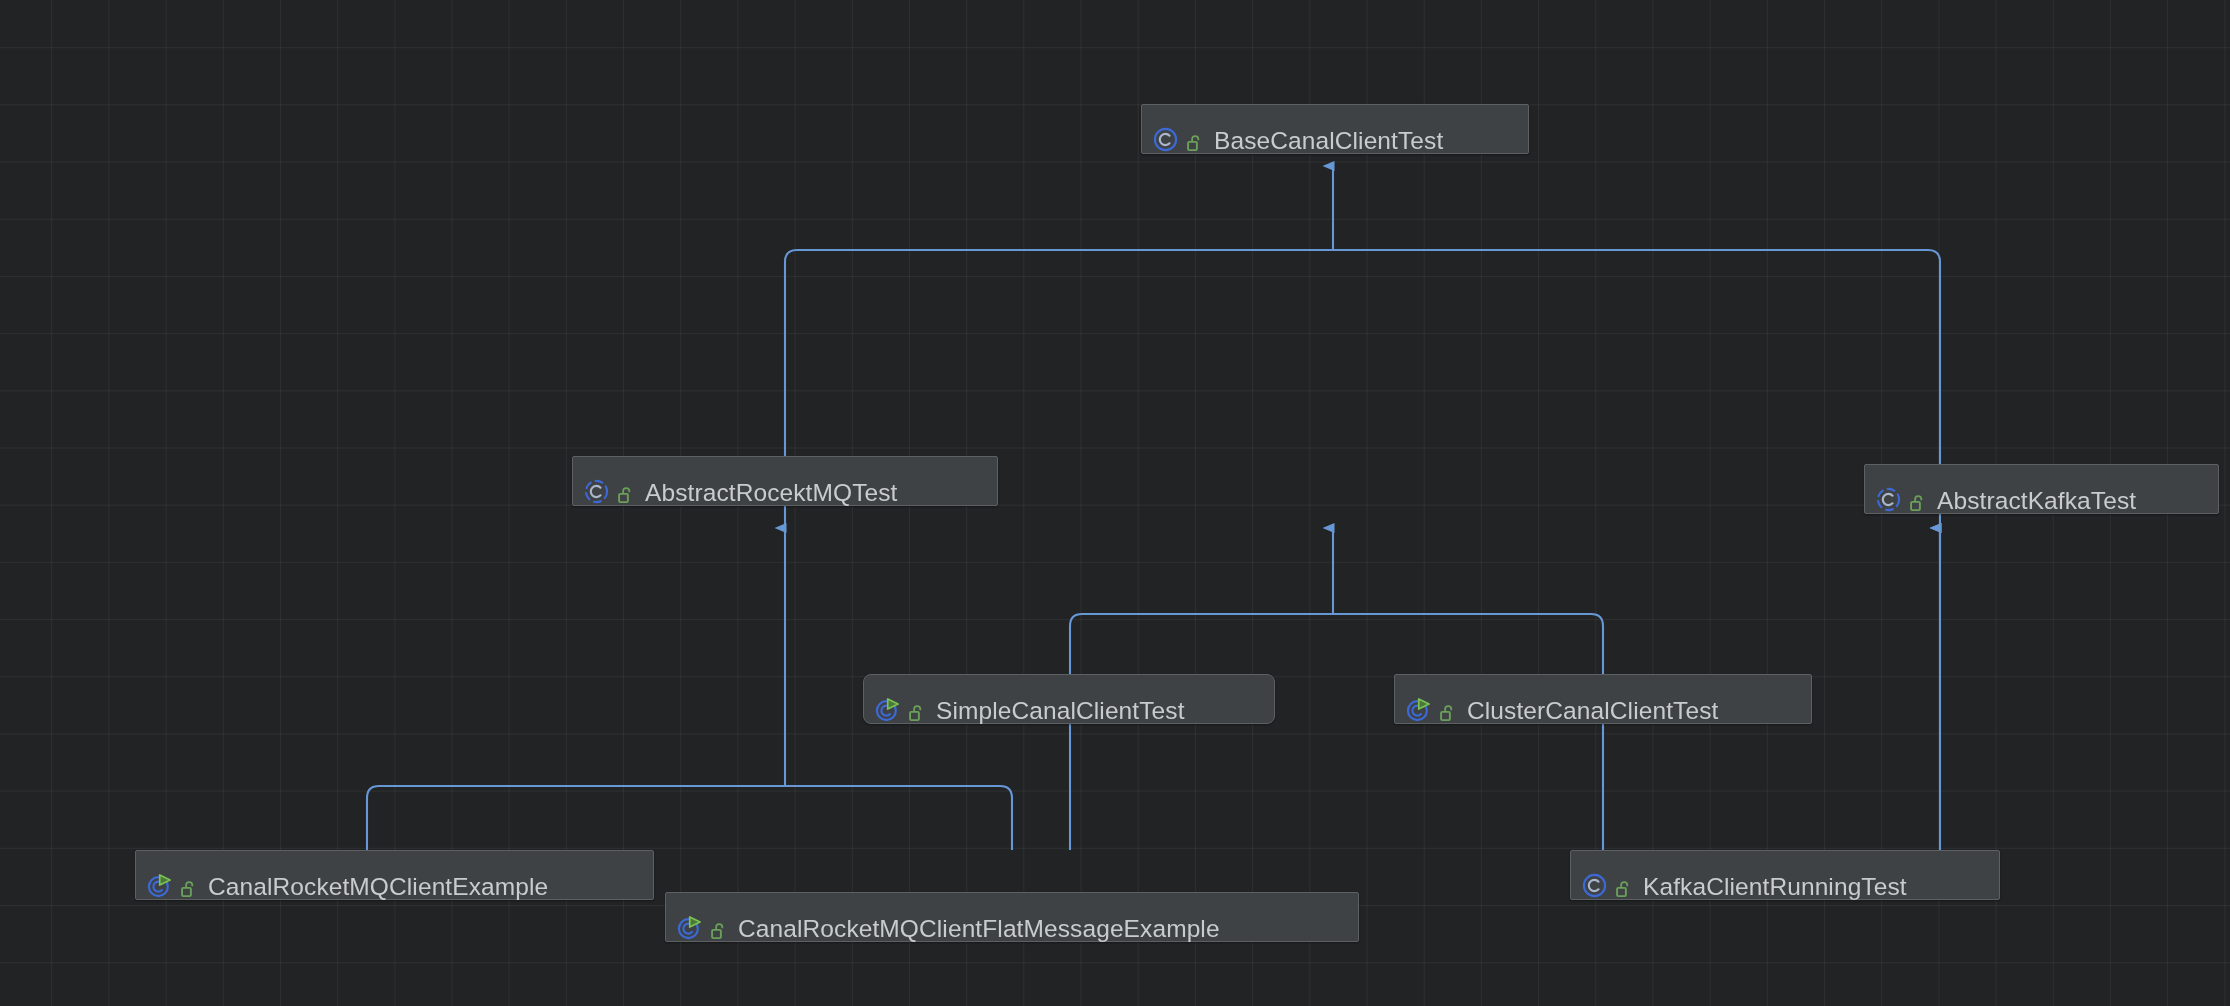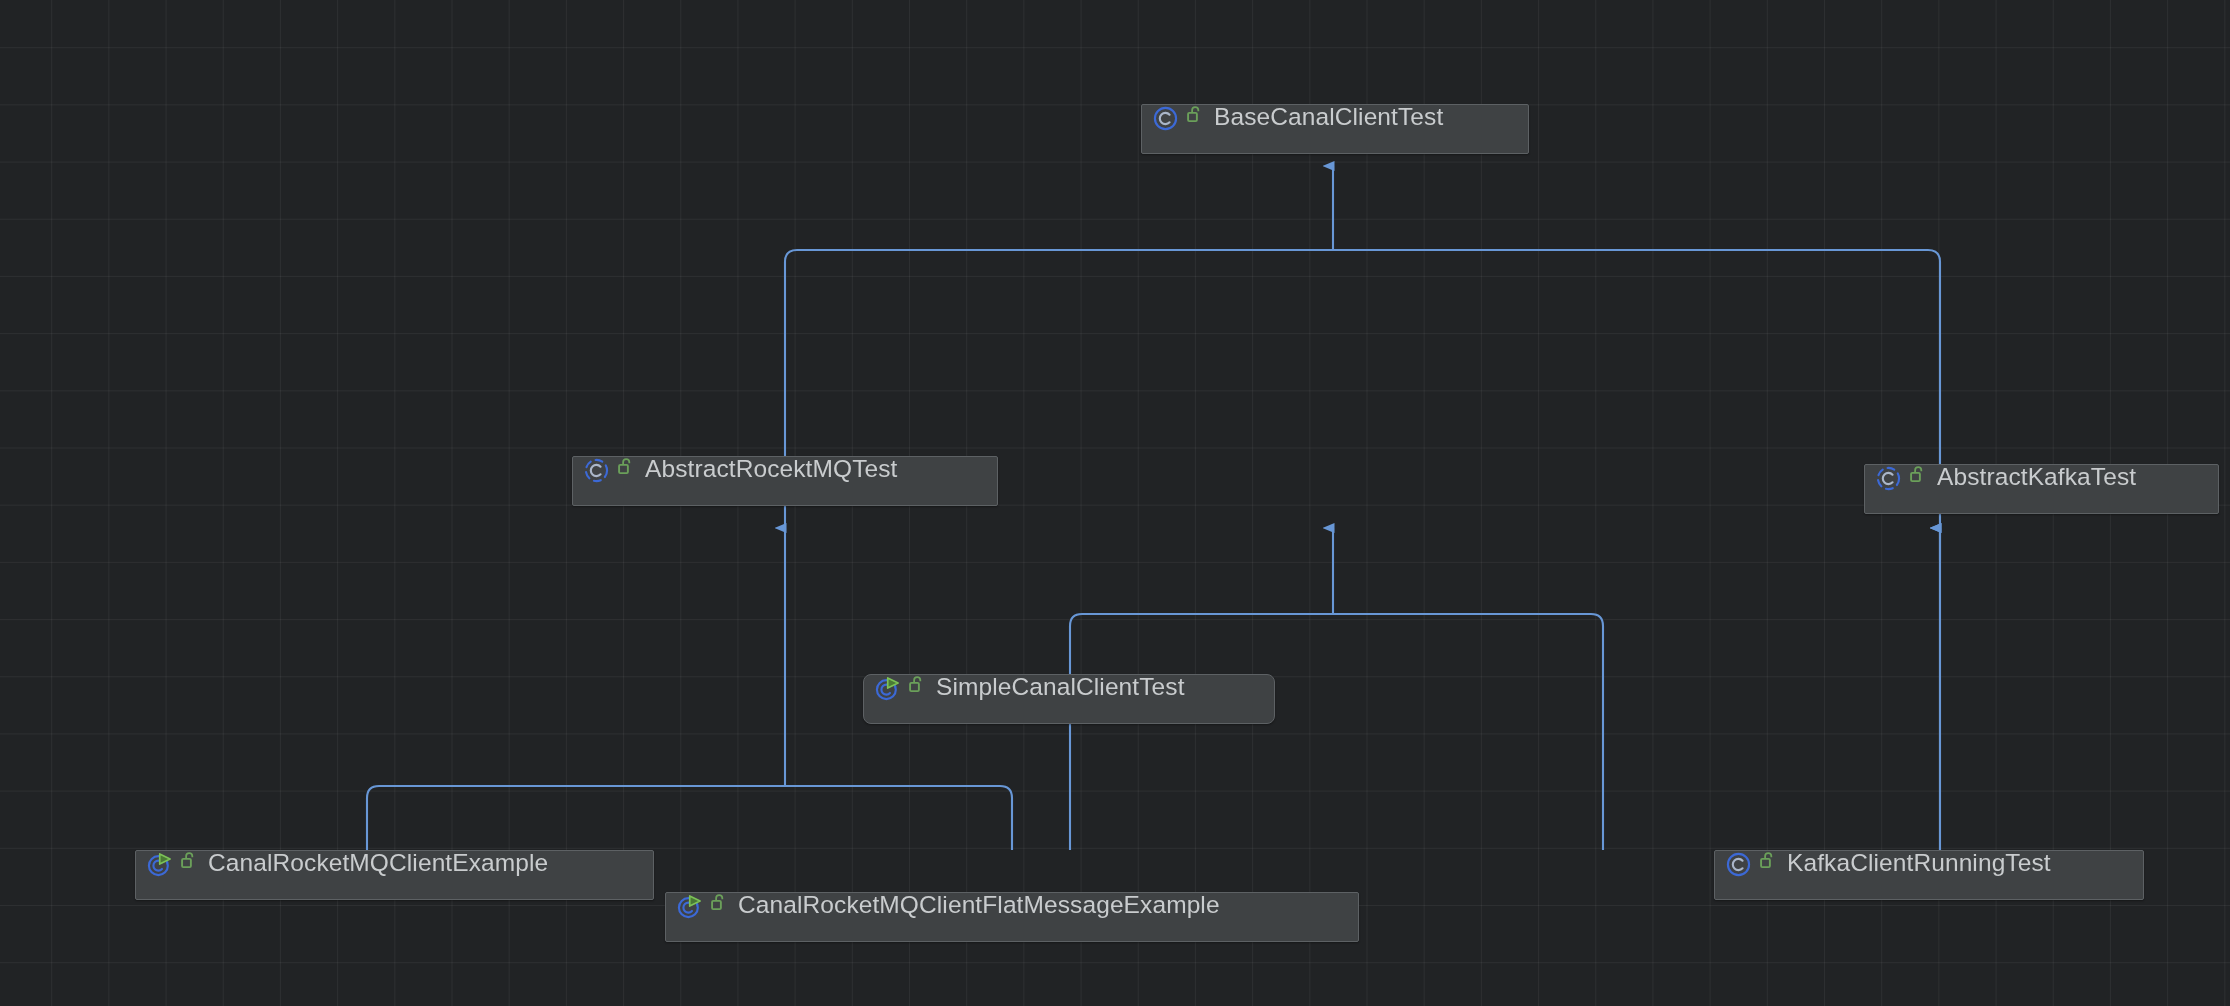--- a/index.html
+++ b/index.html
@@ -24,21 +24,21 @@
   #edge-layer {
     position: absolute;
     left: 0; top: 0;
     width: 2230px;
     height: 1006px;
     pointer-events: none;
   }
   .node {
     position: absolute;
     display: flex;
-    align-items: flex-start;
+    align-items: flex-end;
     box-sizing: border-box;
     height: 50px;
     padding: 0 2px 0 10px;
     background: #3f4244;
     border: 1px solid #5d6164;
     border-radius: 2px;
     white-space: nowrap;
     z-index: 5;
     box-shadow: 0 1px 2px rgba(0,0,0,0.35);
   }
@@ -149,20 +149,36 @@
     </span>
     <span class="ico ico-lock">
       <svg width="17" height="19" viewBox="0 0 14 16">
         <path d="M5,6.5 V4.3 A2.6,2.6 0 0 1 10.2,4.3 V5.2" fill="none" stroke="#6ba05a" stroke-width="1.5"></path>
         <rect x="1.6" y="6.6" width="7.4" height="7" rx="1" fill="none" stroke="#6ba05a" stroke-width="1.6"></rect>
       </svg>
     </span>
     <span class="node-label">SimpleCanalClientTest</span>
   </div>
 
+  <div class="node" style="left:1394px; top:674px; width:418px;">
+    <span class="ico ico-class">
+      <svg width="27" height="27" viewBox="0 0 24 24">
+        <circle cx="11" cy="13" r="8.4" fill="none" stroke="#3c69d6" stroke-width="1.9"></circle>
+        <path d="M14.2,10 A4.4,4.4 0 1 0 14.2,16" fill="none" stroke="#3c69d6" stroke-width="1.9" stroke-linecap="round"></path>
+        <path d="M12.2,2.6 L21.4,7.2 L12.2,11.6 Z" fill="#4a7a35" stroke="#7cc157" stroke-width="1.5" stroke-linejoin="round"></path>
+      </svg>
+    </span>
+    <span class="ico ico-lock">
+      <svg width="17" height="19" viewBox="0 0 14 16">
+        <path d="M5,6.5 V4.3 A2.6,2.6 0 0 1 10.2,4.3 V5.2" fill="none" stroke="#6ba05a" stroke-width="1.5"></path>
+        <rect x="1.6" y="6.6" width="7.4" height="7" rx="1" fill="none" stroke="#6ba05a" stroke-width="1.6"></rect>
+      </svg>
+    </span>
+    <span class="node-label">ClusterCanalClientTest</span>
+  </div>
 
   <div class="node" style="left:103px; top:850px; width:519px;margin-left:32px;">
     <span class="ico ico-class">
       <svg width="27" height="27" viewBox="0 0 24 24">
         <circle cx="11" cy="13" r="8.4" fill="none" stroke="#3c69d6" stroke-width="1.9"></circle>
         <path d="M14.2,10 A4.4,4.4 0 1 0 14.2,16" fill="none" stroke="#3c69d6" stroke-width="1.9" stroke-linecap="round"></path>
         <path d="M12.2,2.6 L21.4,7.2 L12.2,11.6 Z" fill="#4a7a35" stroke="#7cc157" stroke-width="1.5" stroke-linejoin="round"></path>
       </svg>
     </span>
     <span class="ico ico-lock">
@@ -184,21 +200,21 @@
     </span>
     <span class="ico ico-lock">
       <svg width="17" height="19" viewBox="0 0 14 16">
         <path d="M5,6.5 V4.3 A2.6,2.6 0 0 1 10.2,4.3 V5.2" fill="none" stroke="#6ba05a" stroke-width="1.5"></path>
         <rect x="1.6" y="6.6" width="7.4" height="7" rx="1" fill="none" stroke="#6ba05a" stroke-width="1.6"></rect>
       </svg>
     </span>
     <span class="node-label">CanalRocketMQClientFlatMessageExample</span>
   </div>
 
-  <div class="node" style="left:1714px; top:850px; width:430px;">
+  <div class="node" style="left:1570px; top:850px; width:430px;">
     <span class="ico ico-class">
       <svg width="27" height="27" viewBox="0 0 24 24">
         <circle cx="12" cy="12" r="9.4" fill="none" stroke="#3c69d6" stroke-width="1.9"></circle>
         <path d="M15.6,8.6 A5,5 0 1 0 15.6,15.4" fill="none" stroke="#aab6c9" stroke-width="1.9" stroke-linecap="round"></path>
       </svg>
     </span>
     <span class="ico ico-lock">
       <svg width="17" height="19" viewBox="0 0 14 16">
         <path d="M5,6.5 V4.3 A2.6,2.6 0 0 1 10.2,4.3 V5.2" fill="none" stroke="#6ba05a" stroke-width="1.5"></path>
         <rect x="1.6" y="6.6" width="7.4" height="7" rx="1" fill="none" stroke="#6ba05a" stroke-width="1.6"></rect>

